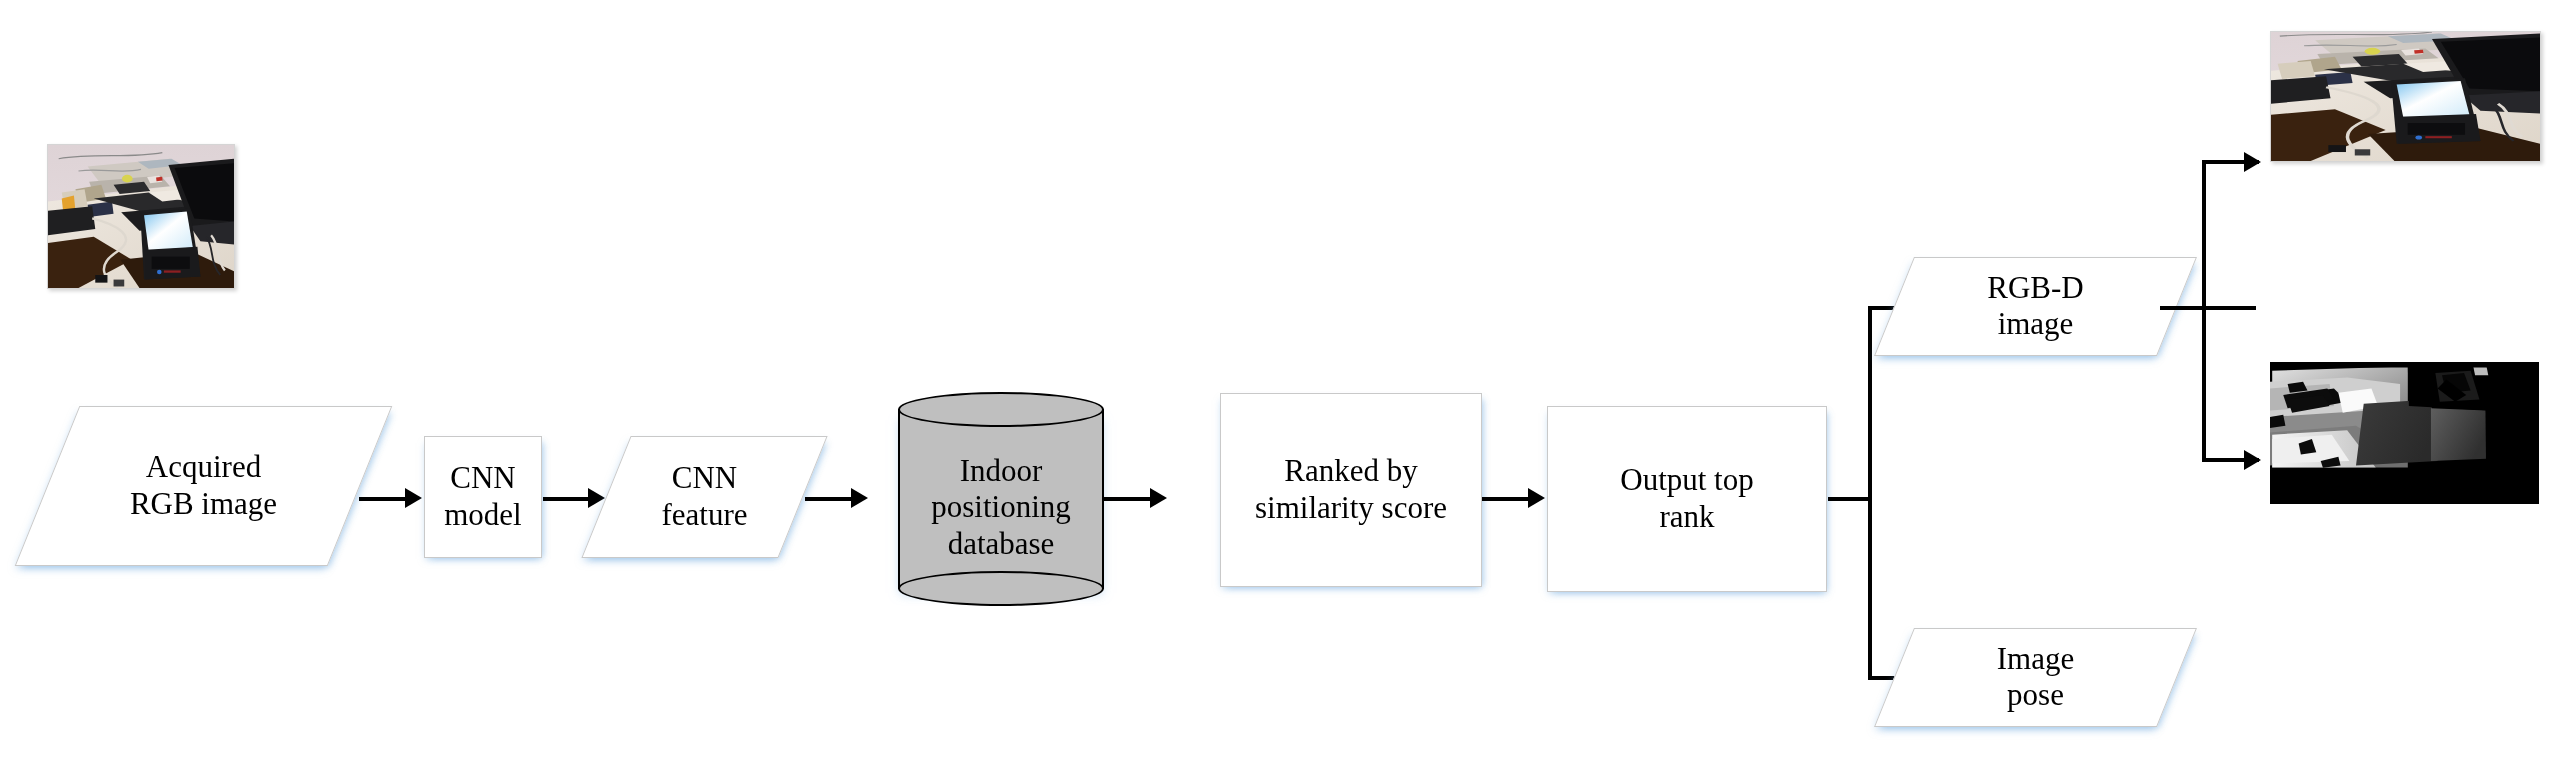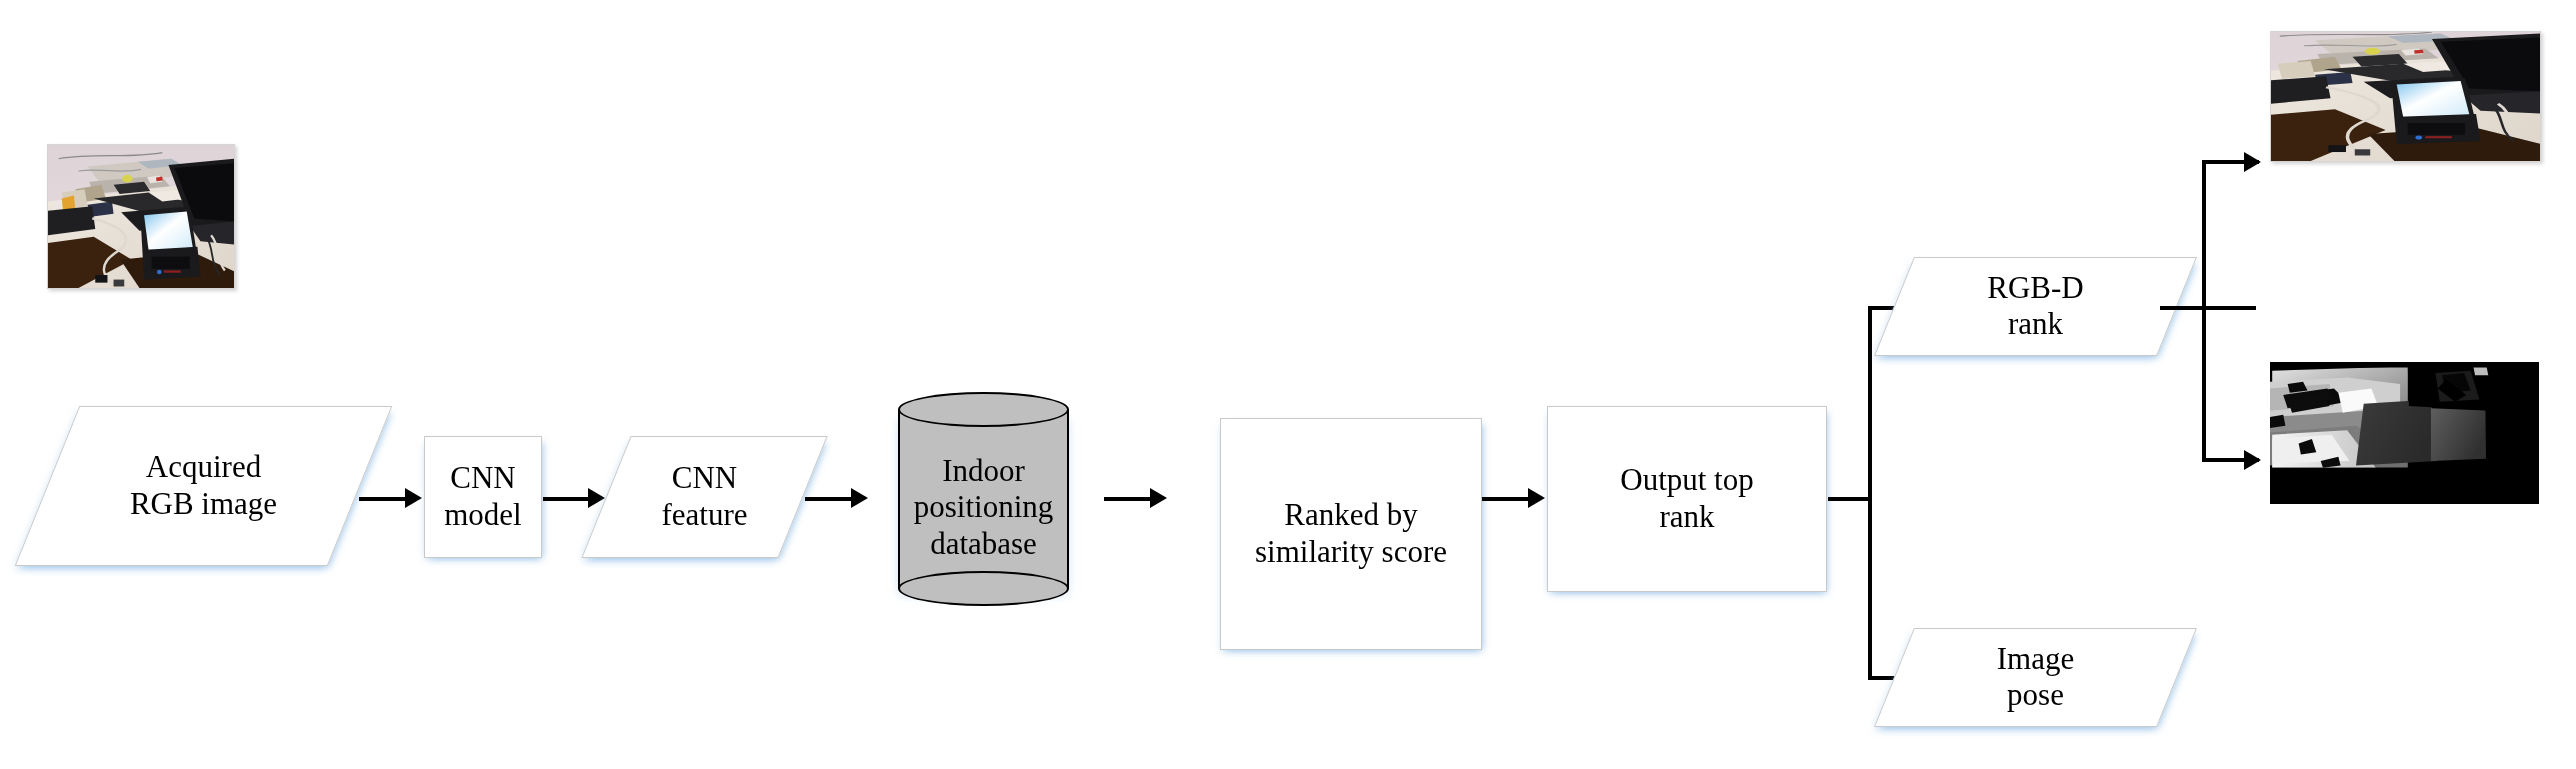--- a/index.html
+++ b/index.html
@@ -203,33 +203,33 @@
 
   <div class="data-node" style="left:606px; top:436px; width:197px; height:122px;">
     <div class="skew"></div>
     <div class="node-label">CNN
 feature</div>
   </div>
 
   <div class="hline" style="left:805px; top:497px; width:47px;"></div>
   <div class="arrowhead" style="left:851px; top:488px;"></div>
 
-  <div class="cylinder" style="left:898px; top:392px; width:171px; height:214px;">
+  <div class="cylinder" style="left:898px; top:392px; width:206px; height:214px;">
     <div class="cyl-body"></div>
     <div class="cyl-bottom"></div>
     <div class="cyl-top"></div>
     <div class="node-label" style="top:54%;">Indoor
 positioning
 database</div>
   </div>
 
   <div class="hline" style="left:1104px; top:497px; width:47px;"></div>
   <div class="arrowhead" style="left:1150px; top:488px;"></div>
 
-  <div class="proc" style="left:1220px; top:418px; width:262px; height:232px;">
+  <div class="proc" style="left:1220px; top:393px; width:262px; height:194px;">
     <div class="node-label">Ranked by
 similarity score</div>
   </div>
 
   <div class="hline" style="left:1482px; top:497px; width:47px;"></div>
   <div class="arrowhead" style="left:1528px; top:488px;"></div>
 
   <div class="proc" style="left:1547px; top:406px; width:280px; height:186px;">
     <div class="node-label">Output top
 rank</div>
@@ -240,21 +240,21 @@
 
   <div class="hline" style="left:1868px; top:306px; width:37px;"></div>
   <div class="arrowhead" style="left:1903px; top:297px;"></div>
 
   <div class="hline" style="left:1868px; top:676px; width:37px;"></div>
   <div class="arrowhead" style="left:1903px; top:668px;"></div>
 
   <div class="data-node" style="left:1894px; top:257px; width:283px; height:99px;">
     <div class="skew"></div>
     <div class="node-label">RGB-D
-rank</div>
+image</div>
   </div>
 
   <div class="data-node" style="left:1894px; top:628px; width:283px; height:99px;">
     <div class="skew"></div>
     <div class="node-label">Image
 pose</div>
   </div>
 
   <div class="hline" style="left:2160px; top:306px; width:96px;"></div>
   <div class="vline" style="left:2202px; top:160px; height:302px;"></div>

